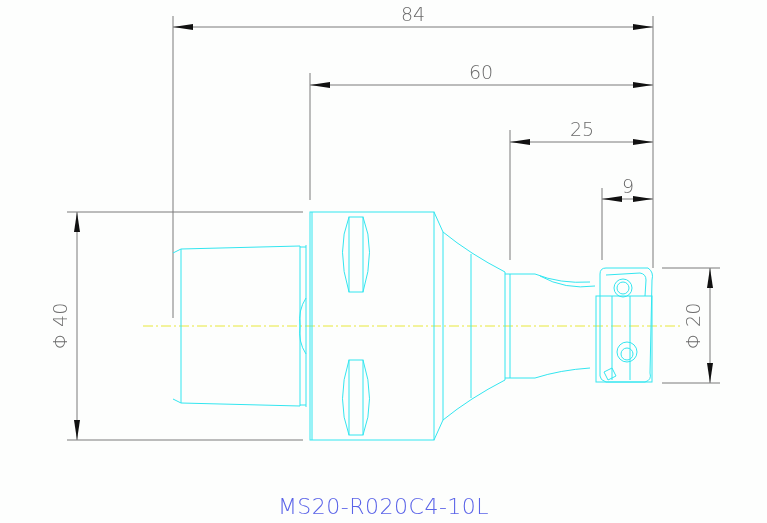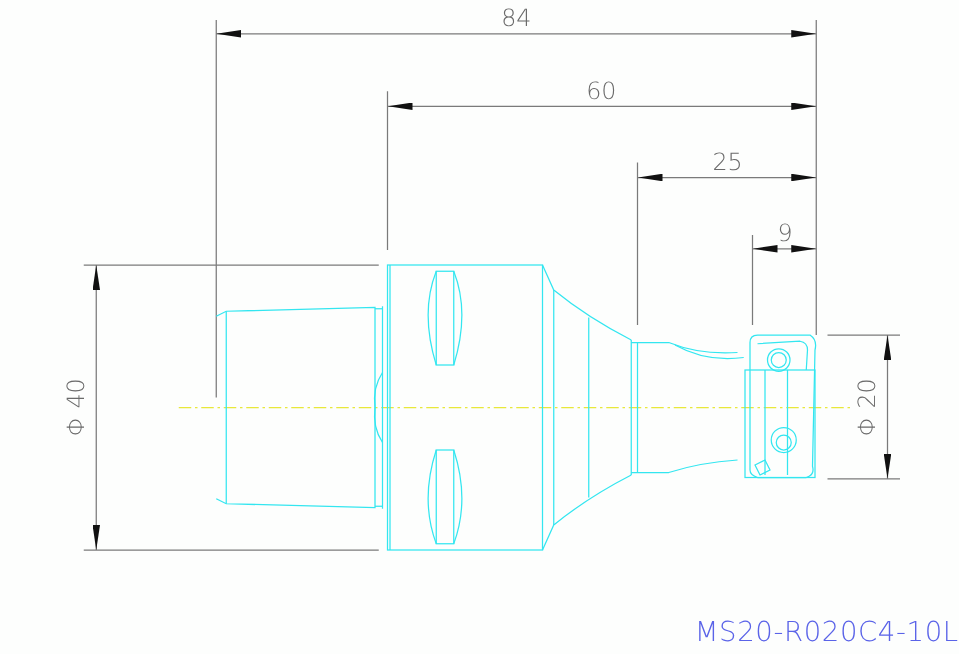--- a/index.html
+++ b/index.html
@@ -1,19 +1,19 @@
 <!DOCTYPE html>
 <html><head>
 <meta charset="utf-8">
 <style>
   html, body { margin: 0; padding: 0; background: #fdfefd; }
   body { width: 767px; height: 523px; overflow: hidden; position: relative; font-family: "DejaVu Sans", sans-serif; }
   #drawing { position: absolute; left: 0; top: 0; width: 767px; height: 523px; }
   .dimtext { font-family: "DejaVu Sans", sans-serif; font-size: 19px; fill: #6a6a6a; font-weight: 200; }
-  .part-label { position: absolute; left: 0; top: 494px; width: 767px; text-align: right; font-family: "DejaVu Sans", sans-serif; font-size: 22px; color: #5a63e8; letter-spacing: 0.5px; font-weight: 200; }
+  .part-label { position: absolute; left: 0; top: 494px; width: 767px; text-align: center; font-family: "DejaVu Sans", sans-serif; font-size: 22px; color: #5a63e8; letter-spacing: 0.5px; font-weight: 200; }
 </style>
 </head>
 <body>
 
 <svg id="drawing" viewBox="0 0 767 523" xmlns="http://www.w3.org/2000/svg">
   <defs>
     <marker id="arr" viewBox="0 0 20 6" refX="20" refY="3" markerWidth="20" markerHeight="6" orient="auto-start-reverse" markerUnits="userSpaceOnUse">
       <path d="M0,0 L20,3 L0,6 z" fill="#111"></path>
     </marker>
   </defs>

